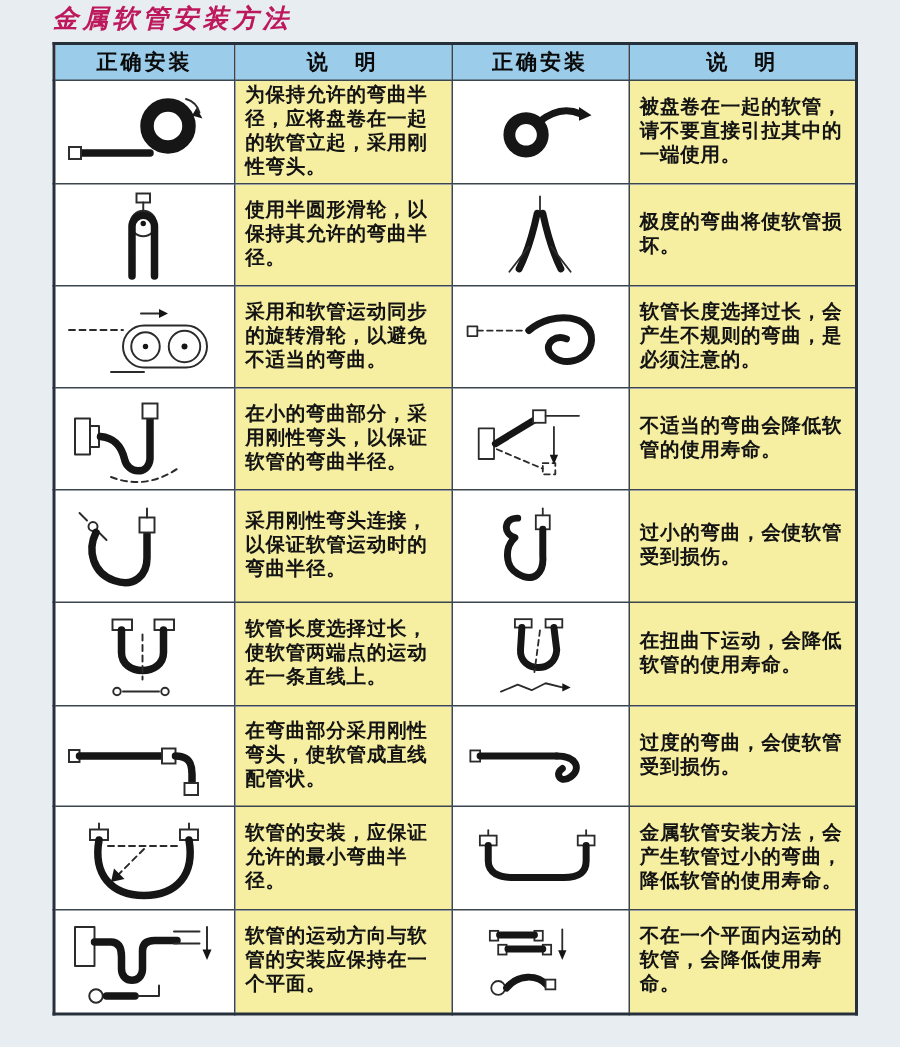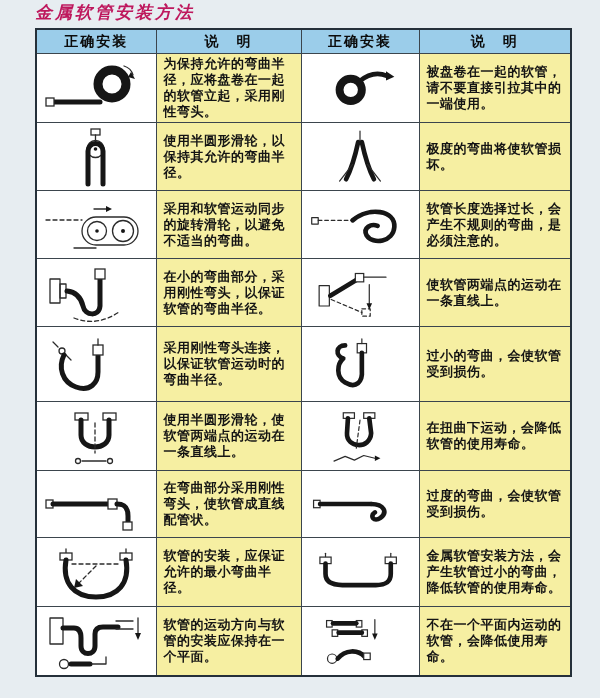--- a/index.html
+++ b/index.html
@@ -176,21 +176,21 @@
         <path class="hose" d="M24 33 L52 16" stroke-width="5"></path>
         <rect class="wfit" x="51" y="9" width="9" height="9"></rect>
         <path class="thin" d="M60 13 H84"></path>
         <path class="thin dash" d="M25 37 L58 51"></path>
         <rect class="thin dash" x="58" y="47" width="9" height="8" fill="none"></rect>
         <path class="thin" d="M66 21 V42"></path>
             <polygon class="fil" points="63,41 66,48 69,41"></polygon>
       </svg>
     </td>
     <td class="note">
-      <div>使软管两端点的运动在一条直线上。</div>
+      <div>不适当的弯曲会降低软管的使用寿命。</div>
     </td>
   </tr>
 
   <tr class="hr5">
     <td class="img">
       <svg class="illu" width="112" height="60" viewBox="0 0 112 60">
         <circle class="thin" cx="22" cy="17" r="3"></circle>
         <path class="thin" d="M13 8 L18 13"></path>
             <path class="thin" d="M31 26 L26 21"></path>
         <path class="hose" d="M24 21 C18 33, 22 48, 36 53 C50 58, 58 49, 58 38 V22" stroke-width="4.8"></path>
@@ -219,21 +219,21 @@
         <rect class="wfit" x="35" y="8" width="13" height="7"></rect>
         <rect class="wfit" x="63" y="8" width="13" height="7"></rect>
         <path class="hose" d="M41 15 V30 C41 46, 69 46, 69 30 V15" stroke-width="5.5"></path>
         <path class="thin dash" d="M55 18 V48"></path>
         <circle class="thin" cx="38" cy="56" r="2.5"></circle>
             <circle class="thin" cx="70" cy="56" r="2.5"></circle>
         <path class="thin" d="M42 56 H66"></path>
       </svg>
     </td>
     <td class="note">
-      <div>使用半圆形滑轮，使软管两端点的运动在一条直线上。</div>
+      <div>软管长度选择过长，使软管两端点的运动在一条直线上。</div>
     </td>
     <td class="img">
       <svg class="illu" width="104" height="62" viewBox="0 0 112 62">
         <rect class="wfit" x="38" y="6" width="12" height="6"></rect>
         <rect class="wfit" x="60" y="6" width="12" height="6"></rect>
         <path class="hose" d="M43 12 L42 28 C41 44, 67 46, 68 28 L66 12" stroke-width="5.5"></path>
         <path class="thin dash" d="M56 14 L52 44"></path>
         <path class="thin" d="M28 58 L40 53 L50 57 L60 52 L72 55"></path>
         <polygon class="fil" points="72,52 78,55 72,58"></polygon>
       </svg>

